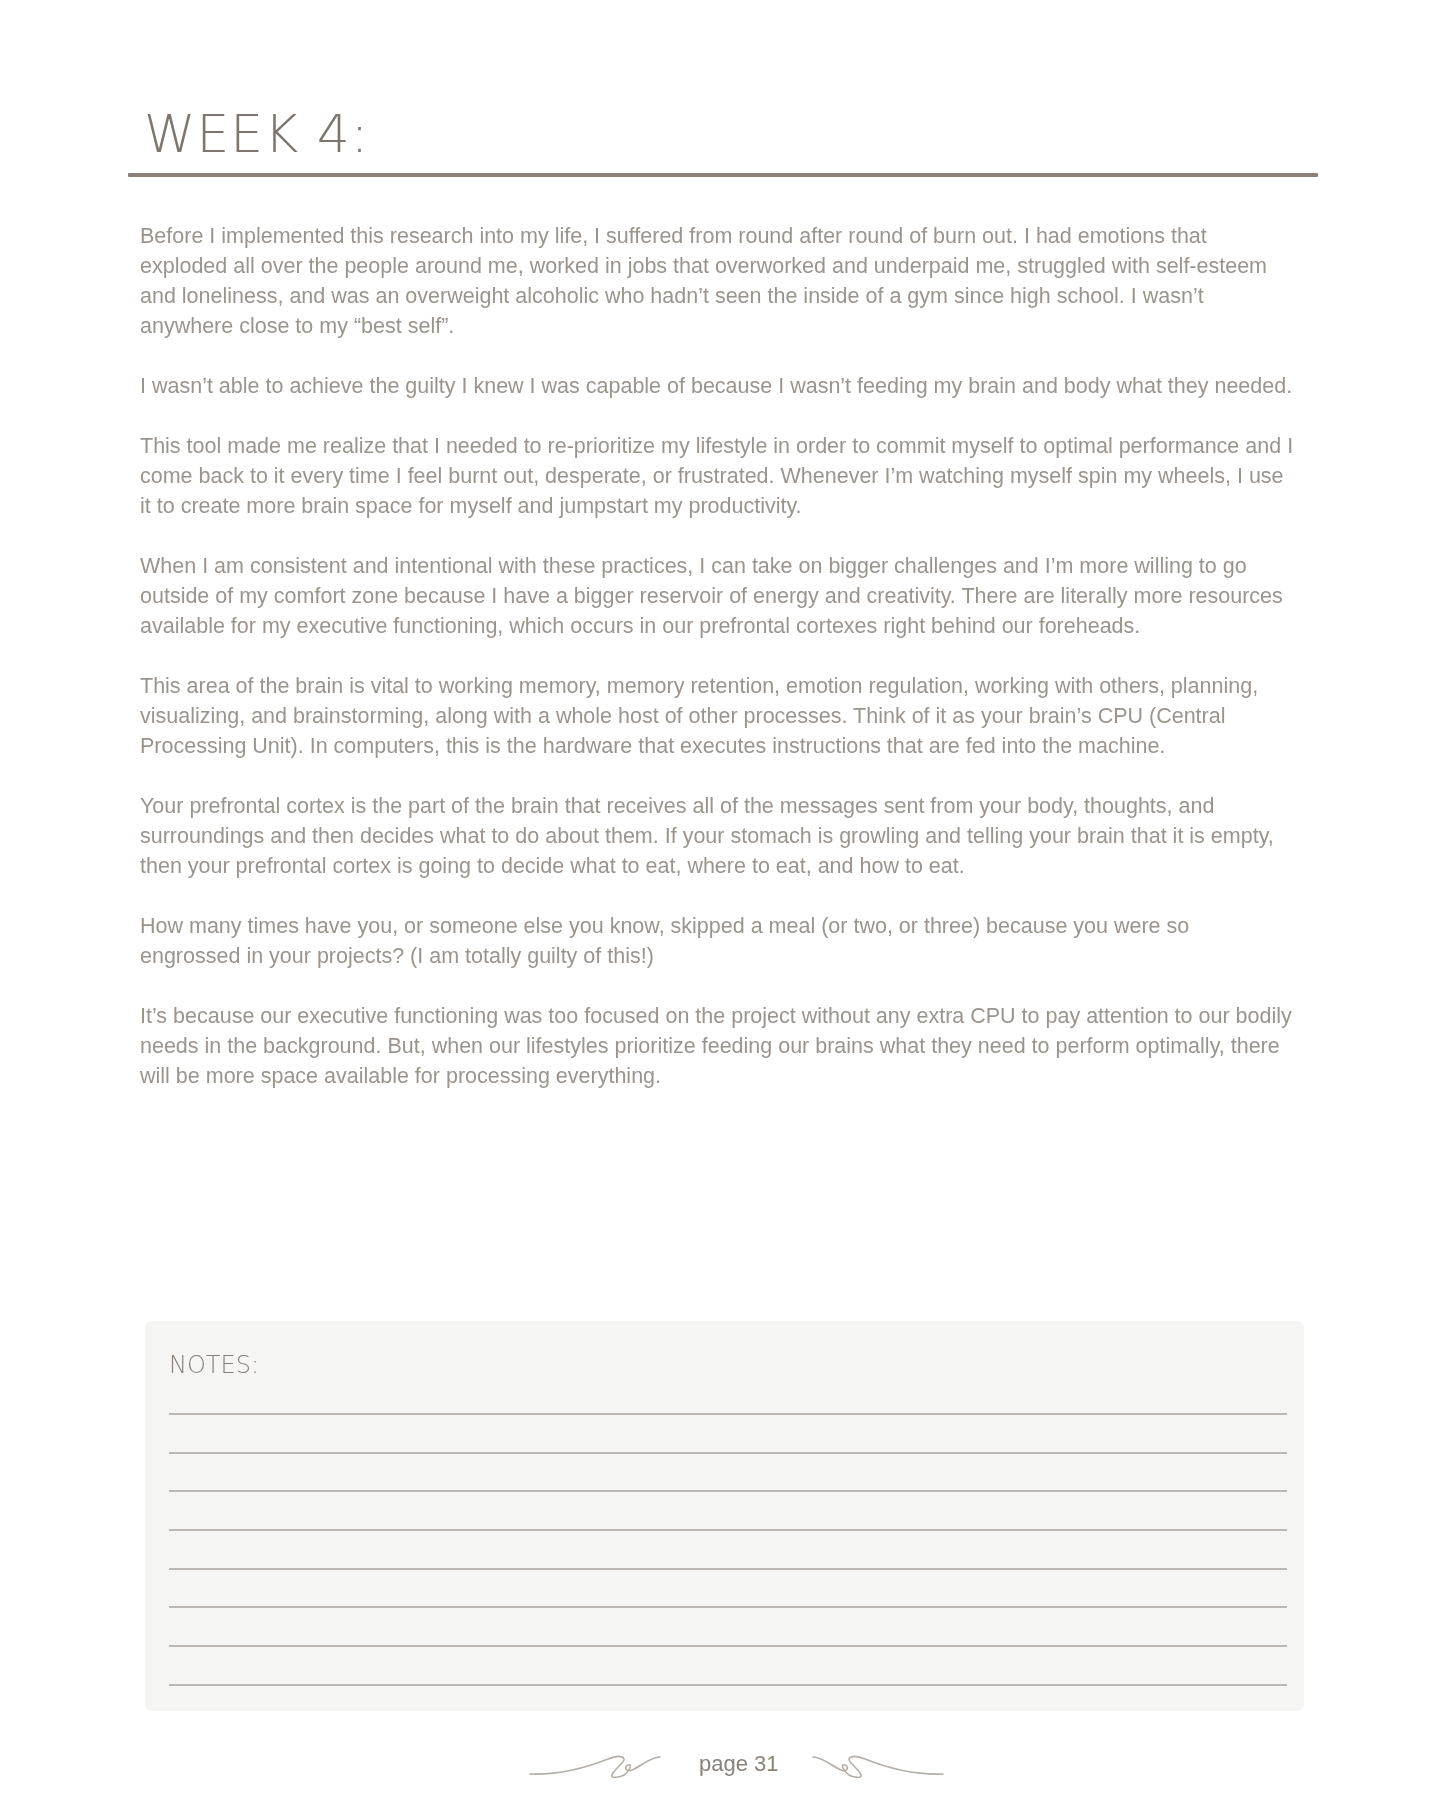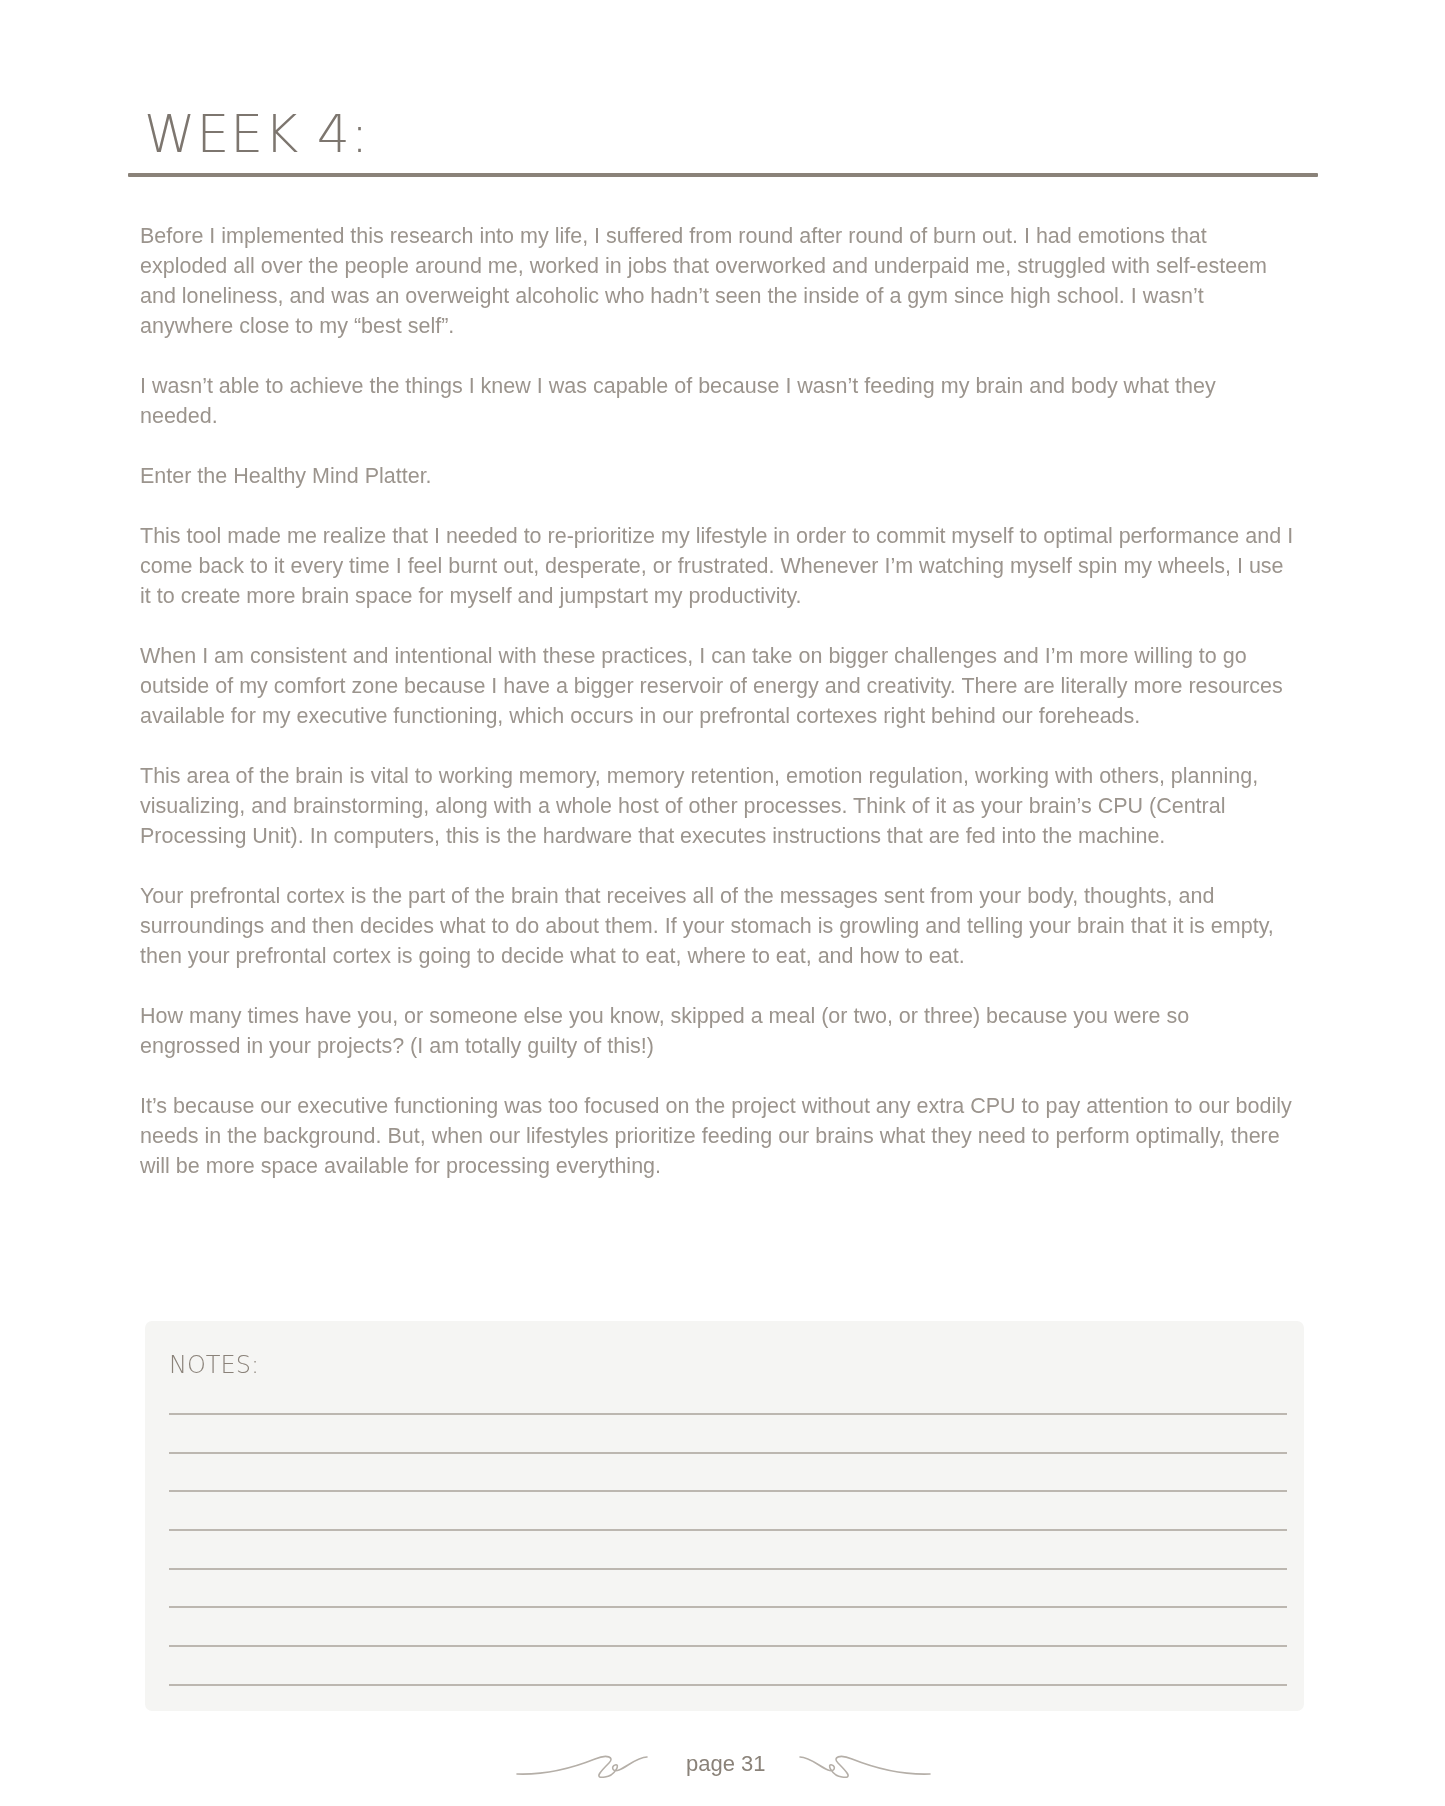--- a/index.html
+++ b/index.html
@@ -82,21 +82,21 @@
     }
     .note-line {
       position: absolute;
       left: 24px;
       width: 1118px;
       height: 2px;
       background: #bcb7b0;
     }
     .footer {
       position: absolute;
-      left: 3px;
+      left: 16px;
       top: 1745px;
       width: 1362px;
       height: 40px;
     }
     .flourish {
       position: absolute;
       top: 4px;
     }
     .flourish.left { left: 512px; }
     .flourish.right { left: 795px; }
@@ -113,22 +113,21 @@
 </head>
 <body>
 
 <div class="page">
 
   <h1 class="title">WEEK 4:</h1>
   <div class="title-rule"></div>
 
   <div class="body-text">
     <p>Before I implemented this research into my life, I suffered from round after round of burn out. I had emotions that exploded all over the people around me, worked in jobs that overworked and underpaid me, struggled with self-esteem and loneliness, and was an overweight alcoholic who hadn’t seen the inside of a gym since high school. I wasn’t anywhere close to my “best self”.</p>
-    <p>I wasn’t able to achieve the things I knew I was capable of because I wasn’t feeding my brain and body what they needed.</p>
-    <p>Enter the Healthy Mind Platter.</p>
+    <p>I wasn’t able to achieve the guilty I knew I was capable of because I wasn’t feeding my brain and body what they needed.</p>
     <p>This tool made me realize that I needed to re-prioritize my lifestyle in order to commit myself to optimal performance and I come back to it every time I feel burnt out, desperate, or frustrated. Whenever I’m watching myself spin my wheels, I use it to create more brain space for myself and jumpstart my productivity.</p>
     <p>When I am consistent and intentional with these practices, I can take on bigger challenges and I’m more willing to go outside of my comfort zone because I have a bigger reservoir of energy and creativity. There are literally more resources available for my executive functioning, which occurs in our prefrontal cortexes right behind our foreheads.</p>
     <p>This area of the brain is vital to working memory, memory retention, emotion regulation, working with others, planning, visualizing, and brainstorming, along with a whole host of other processes. Think of it as your brain’s CPU (Central Processing Unit). In computers, this is the hardware that executes instructions that are fed into the machine.</p>
     <p>Your prefrontal cortex is the part of the brain that receives all of the messages sent from your body, thoughts, and surroundings and then decides what to do about them. If your stomach is growling and telling your brain that it is empty, then your prefrontal cortex is going to decide what to eat, where to eat, and how to eat.</p>
     <p>How many times have you, or someone else you know, skipped a meal (or two, or three) because you were so engrossed in your projects? (I am totally guilty of this!)</p>
     <p>It’s because our executive functioning was too focused on the project without any extra CPU to pay attention to our bodily needs in the background. But, when our lifestyles prioritize feeding our brains what they need to perform optimally, there will be more space available for processing everything.</p>
   </div>
 
   <div class="notes-box">
     <h2 class="notes-label">NOTES:</h2>

